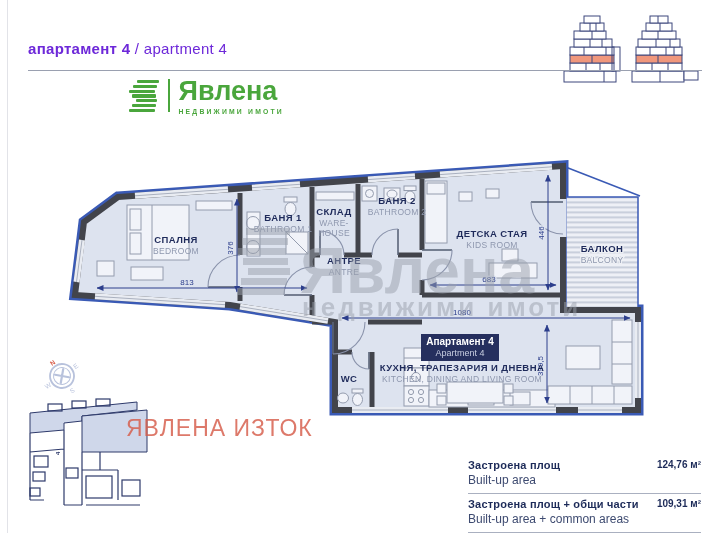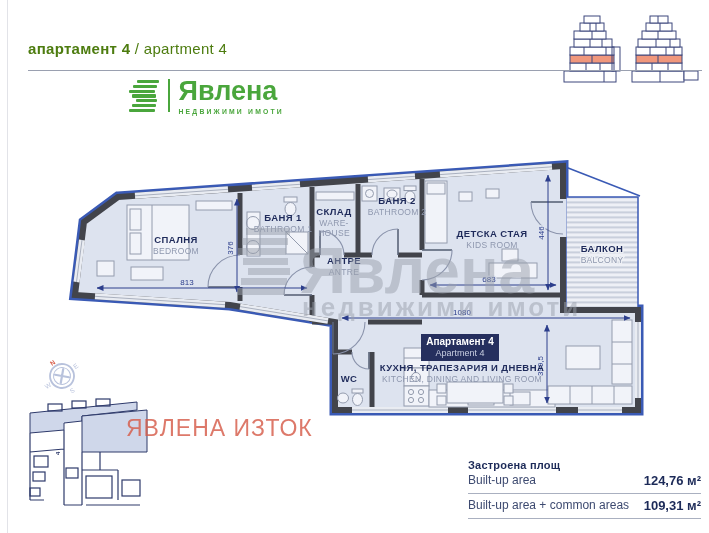--- a/index.html
+++ b/index.html
@@ -3,46 +3,46 @@
 <meta charset="utf-8">
 <style>
   html,body{margin:0;padding:0;background:#fff;}
   .page{position:relative;width:709px;height:533px;background:#fff;overflow:hidden;
         font-family:"Liberation Sans",sans-serif;}
   .page-edge{position:absolute;left:7px;top:0;width:1px;height:100%;background:#e2e3e8;}
   svg{position:absolute;left:0;top:0;}
   svg text{font-family:"Liberation Sans",sans-serif;}
 
   
-  .title{position:absolute;left:28px;top:40px;font-size:15px;color:#4d7c0f;letter-spacing:.3px;}
+  .title{position:absolute;left:28px;top:40px;font-size:15px;color:#6d28d9;letter-spacing:.3px;}
   .title b{font-weight:bold;}
   .header-rule{position:absolute;left:28px;top:70px;width:674px;height:1px;background:#9aa0b0;}
 
   
   .logo{position:absolute;left:129px;top:79px;display:flex;align-items:flex-start;}
   .logo-icon{width:30px;padding-top:1px;}
   .logo-icon span{display:block;height:3.2px;margin-bottom:1.6px;background:#4aa63c;border-radius:1px;}
   .b1{margin-left:8px;width:22px}.b2{margin-left:4px;width:24px}.b3{margin-left:0;width:26px}
   .b4{margin-left:3px;width:24px}.b5{margin-left:7px;width:21px}.b6{margin-left:3px;width:24px}
   .b7{margin-left:0;width:26px}
   .logo-divider{width:1.5px;height:33px;background:#4aa63c;margin:0 9px;}
   .logo-name{font-size:27px;font-weight:bold;color:#4aa63c;line-height:.95;}
   .logo-tagline{font-size:6.8px;letter-spacing:2.2px;color:#4aa63c;margin-top:3px;font-weight:bold;}
 
   
   .site-label{position:absolute;left:126px;top:415px;font-size:23px;font-weight:normal;
               letter-spacing:1px;color:rgba(214,92,73,0.82);white-space:nowrap;}
 
   
   .areas{position:absolute;left:468px;top:455px;width:233px;font-size:11px;color:#1c2a58;}
-  .area-row{display:flex;align-items:flex-end;padding:4px 0 5px 0;border-bottom:1px solid #aab0c0;}
+  .area-row{display:flex;align-items:flex-start;padding:4px 0 5px 0;border-bottom:1px solid #aab0c0;}
   .area-row .txt{line-height:1.25;}
   .lbl-bg{font-weight:bold;font-size:11px;letter-spacing:.2px;}
   .lbl-en{font-size:12px;color:#3d4a70;}
-  .val{margin-left:auto;font-weight:bold;font-size:13px;white-space:nowrap;padding-left:8px;}
+  .val{margin-left:auto;font-weight:bold;font-size:10px;white-space:nowrap;padding-left:8px;}
 
   
   .wall{stroke:#42444b;fill:none;}
   .furn{stroke:#949cae;fill:#f1f3f9;stroke-width:1;}
   .furnl{stroke:#949cae;fill:none;stroke-width:1;}
   .door{stroke:#8a93ab;stroke-width:1.1;fill:none;}
   .leaf{stroke:#5b6478;stroke-width:1.6;fill:none;}
   .dim{stroke:#2c3e8c;stroke-width:1;}
   .dimtxt{font-size:8px;fill:#2c3e8c;text-anchor:middle;paint-order:stroke;stroke:#dde3ef;stroke-width:3px;}
   .rbg{font-size:9.5px;font-weight:bold;fill:#1e2a5a;text-anchor:middle;letter-spacing:.4px;}
@@ -374,19 +374,20 @@
   <div class="areas">
     <div class="area-row">
       <div class="txt">
         <div class="lbl-bg">Застроена площ</div>
         <div class="lbl-en">Built-up area</div>
       </div>
       <div class="val">124,76 м²</div>
     </div>
     <div class="area-row">
       <div class="txt">
+        <div class="lbl-bg">Застроена площ + общи части</div>
         <div class="lbl-en">Built-up area + common areas</div>
       </div>
       <div class="val">109,31 м²</div>
     </div>
 
   </div>
 </div>
 
 </body></html>

